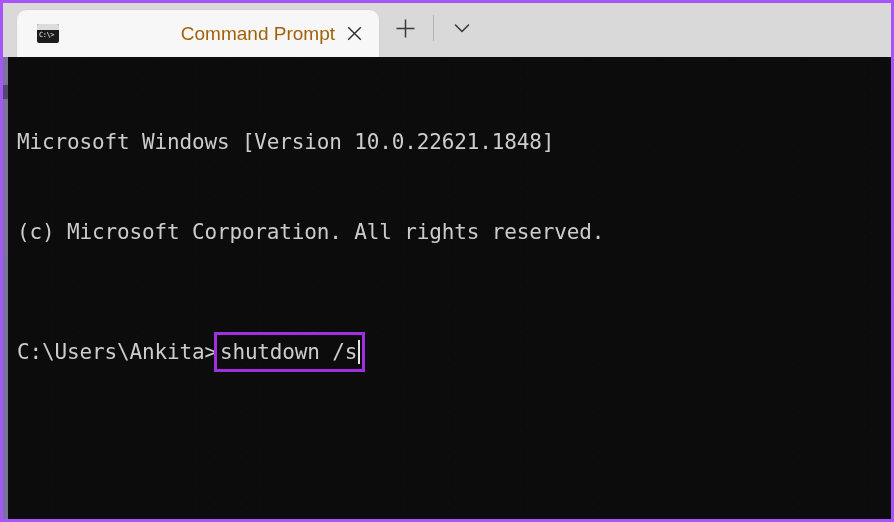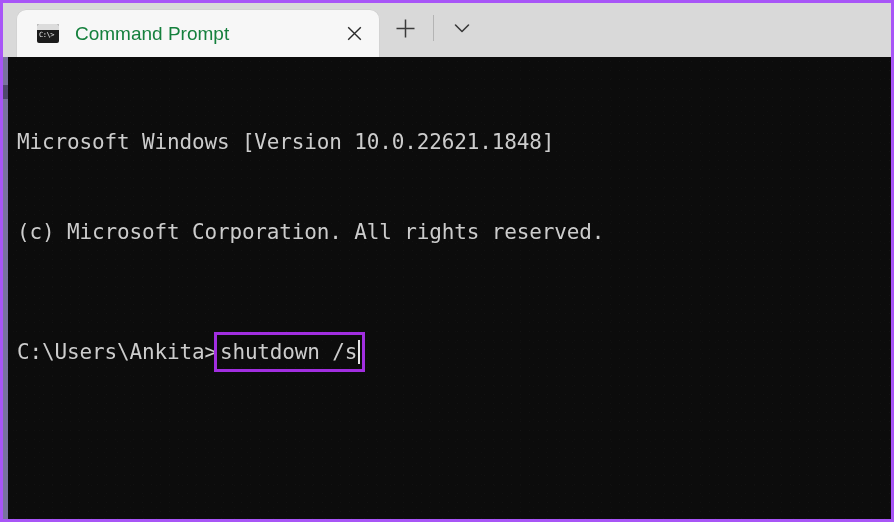--- a/index.html
+++ b/index.html
@@ -81,23 +81,24 @@
     font-size: 7px;
     line-height: 8px;
     letter-spacing: -0.5px;
     white-space: nowrap;
   }
 
   .tab-title {
     flex: 1 1 auto;
     font-family: "Liberation Sans", sans-serif;
     font-size: 19px;
-    color: #15803d;
+    color: #a16207;
     white-space: nowrap;
     overflow: hidden;
+    text-align: right;
   }
 
   .tab-close {
     flex: 0 0 38px;
     height: 38px;
     display: flex;
     align-items: center;
     justify-content: center;
     border-radius: 4px;
     cursor: default;

